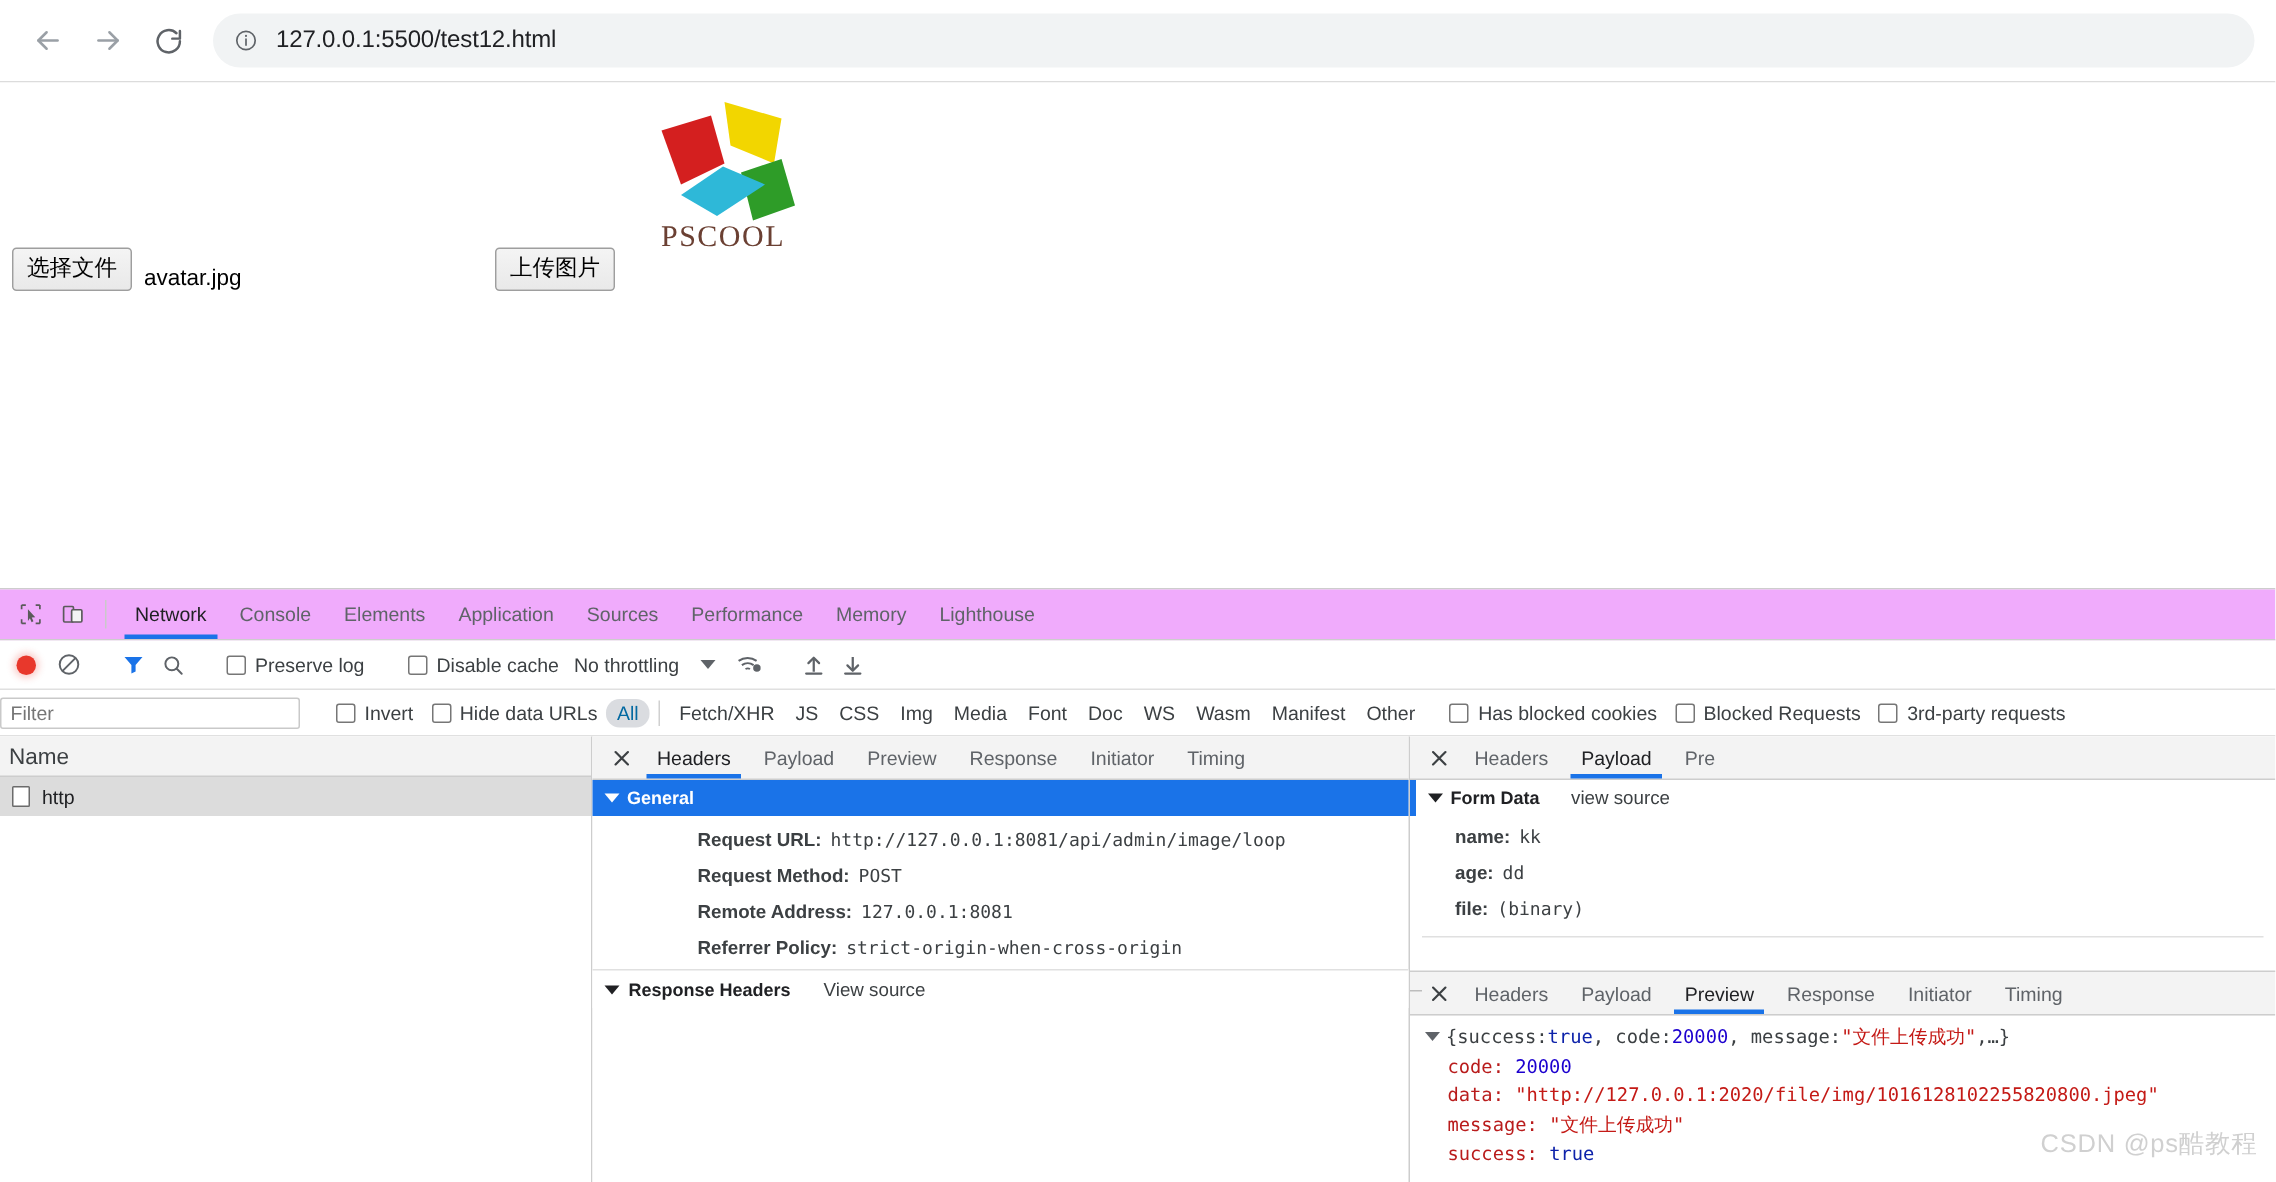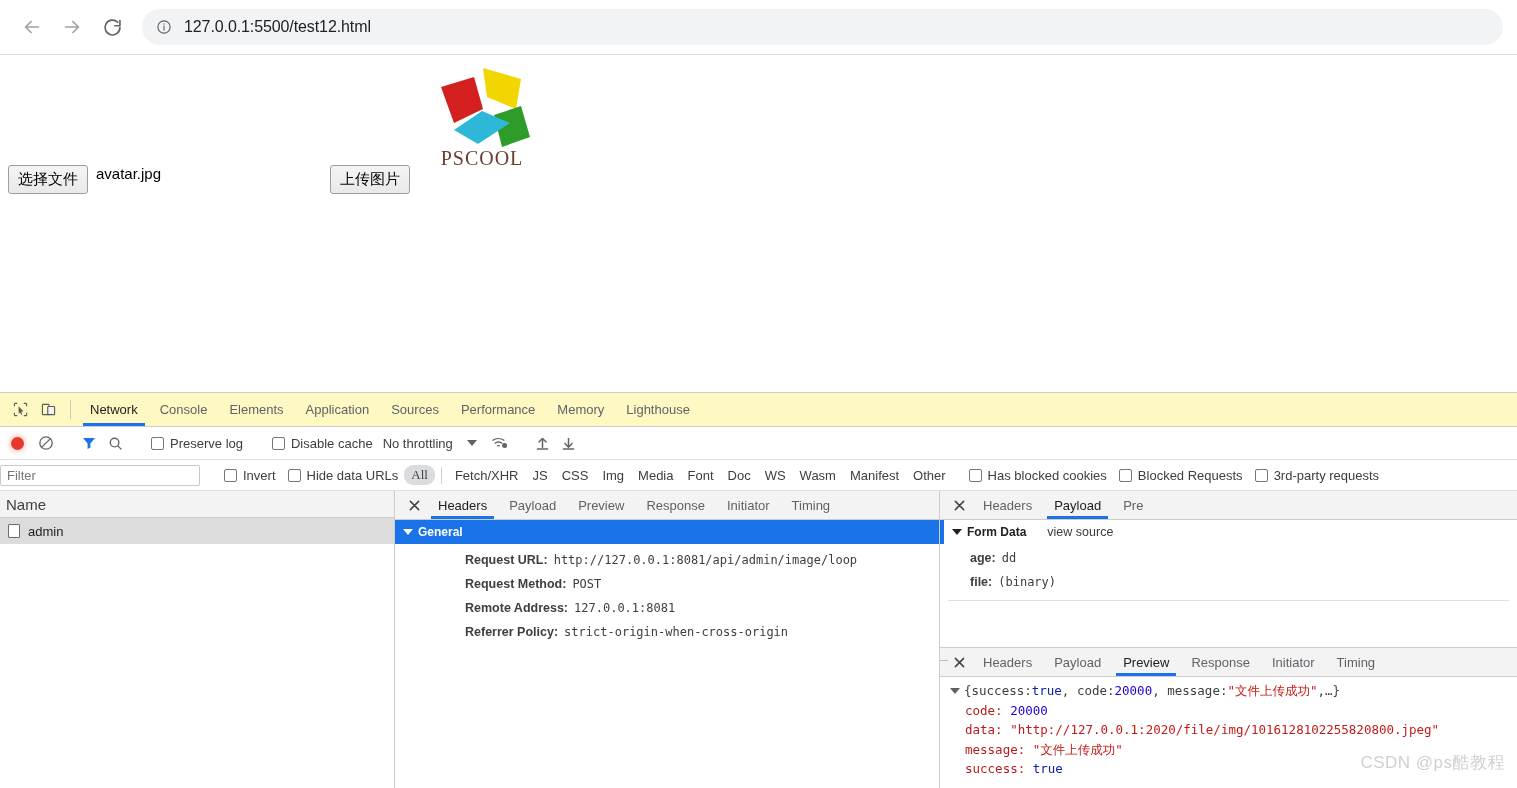--- a/index.html
+++ b/index.html
@@ -68,21 +68,21 @@
     font-size: 20px;
     letter-spacing: 1px;
     color: #6b4033;
     margin-top: -4px;
   }
   #file-row {
     position: absolute;
     left: 8px;
     top: 110px;
     display: flex;
-    align-items: flex-start;
+    align-items: flex-end;
     gap: 8px;
   }
   .browser-button {
     font-family: "Liberation Sans", sans-serif;
     font-size: 15px;
     color: #000;
     background: linear-gradient(#f4f4f4, #e9e9e9);
     border: 1px solid #9e9e9e;
     border-radius: 3px;
     padding: 5px 9px;
@@ -102,21 +102,21 @@
     border-top: 1px solid #cdcdcd;
     display: flex;
     flex-direction: column;
     font-size: 12px;
     color: #5a5a5a;
   }
 
   
   #dt-tabbar {
     height: 34px;
-    background: #fef9c3;
+    background: #f0abfc;
     border-bottom: 1px solid #cdcdcd;
     display: flex;
     align-items: stretch;
     padding-left: 6px;
     flex: 0 0 auto;
   }
   .dt-icon-btn {
     width: 28px;
     display: flex; align-items: center; justify-content: center;
     color: #5a5a5a;
@@ -213,21 +213,21 @@
     padding: 0 6px;
     font-family: "Liberation Sans", sans-serif;
     outline: none;
   }
   #filter-row .vdiv2 { width:1px; background:#d0d0d0; height:17px; margin:0 6px; flex:0 0 auto;}
   .type-chip {
     padding: 2px 7px;
     border-radius: 9px;
     white-space: nowrap;
   }
-  .type-chip.on { background: #dadce0; color: #404040; font-family: Liberation Serif, serif; }
+  .type-chip.on { background: #dadce0; color: #0369a1; }
 
   
   #dt-body {
     flex: 1 1 auto;
     display: flex;
     min-height: 0;
   }
 
   
   #req-list {
@@ -647,21 +647,21 @@
   </div>
 
   <div id="dt-body">
 
     <div id="req-list">
       <div id="req-head">
         <span>Name</span>
       </div>
       <div class="req-row">
         <span class="doc-ico"></span>
-        <span>admin</span>
+        <span>http</span>
       </div>
     </div>
 
     <div id="detail-pane">
       <div class="pane-tabs">
         <div class="close-x">
           <svg width="11" height="11" viewBox="0 0 12 12" stroke="currentColor" stroke-width="1.6" stroke-linecap="round">
             <path d="M1.5 1.5l9 9M10.5 1.5l-9 9"></path>
           </svg>
         </div>
@@ -702,20 +702,25 @@
         <div class="kv-row">
           <span class="kv-key">Remote Address:</span>
           <span class="kv-val">127.0.0.1:8081</span>
         </div>
         <div class="kv-row">
           <span class="kv-key">Referrer Policy:</span>
           <span class="kv-val">strict-origin-when-cross-origin</span>
         </div>
       </div>
 
+      <div class="section-head plain">
+        <span class="tri"></span>
+        <span style="font-weight:bold">Response Headers</span>
+        <span class="view-source">View source</span>
+      </div>
     </div>
 
     <div id="right-col">
 
       <div id="payload-pane">
         <div class="pane-tabs">
           <div class="close-x">
             <svg width="11" height="11" viewBox="0 0 12 12" stroke="currentColor" stroke-width="1.6" stroke-linecap="round">
               <path d="M1.5 1.5l9 9M10.5 1.5l-9 9"></path>
             </svg>
@@ -731,20 +736,24 @@
             </div>
         </div>
 
         <div class="form-head">
           <span class="tri"></span>
           <span>Form Data</span>
           <span class="view-source">view source</span>
         </div>
 
         <div style="padding-top:2px">
+          <div class="fd-row">
+            <span class="fd-key">name:</span>
+            <span class="fd-val">kk</span>
+          </div>
           <div class="fd-row">
             <span class="fd-key">age:</span>
             <span class="fd-val">dd</span>
           </div>
           <div class="fd-row">
             <span class="fd-key">file:</span>
             <span class="fd-val">(binary)</span>
           </div>
           <div class="fd-rule"></div>
         </div>

